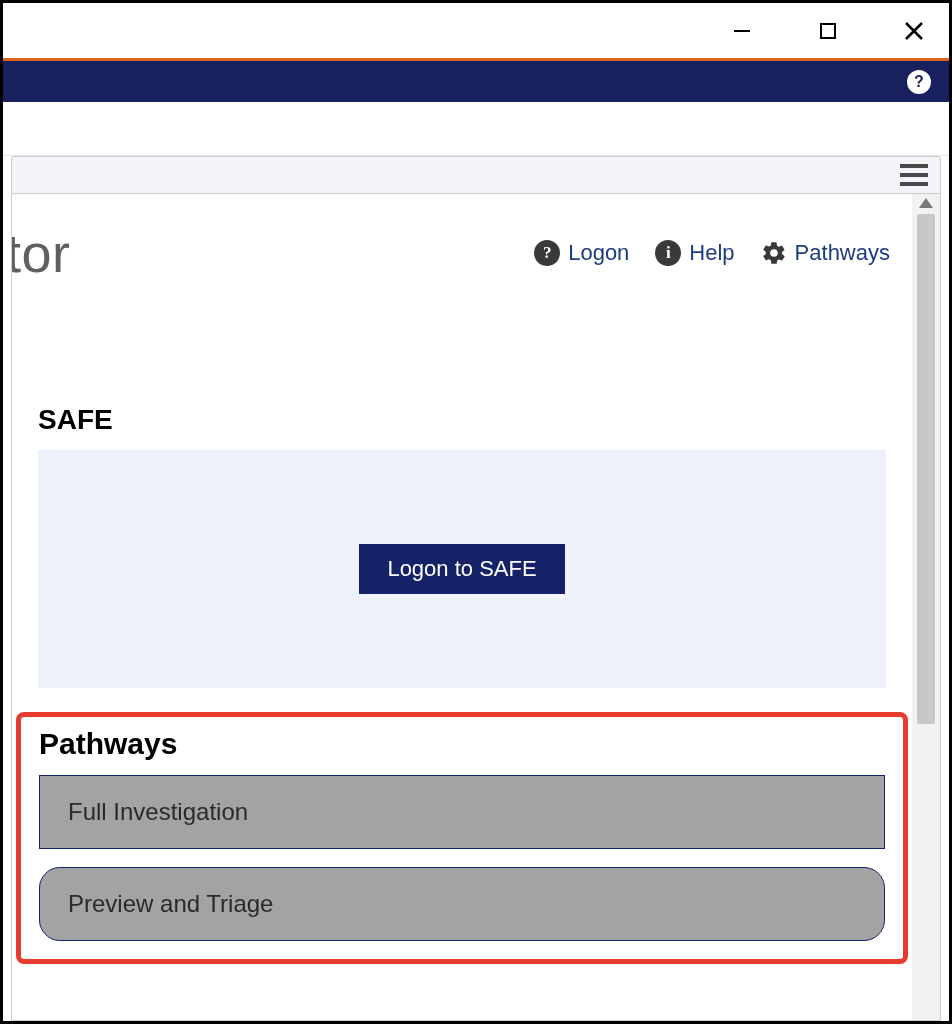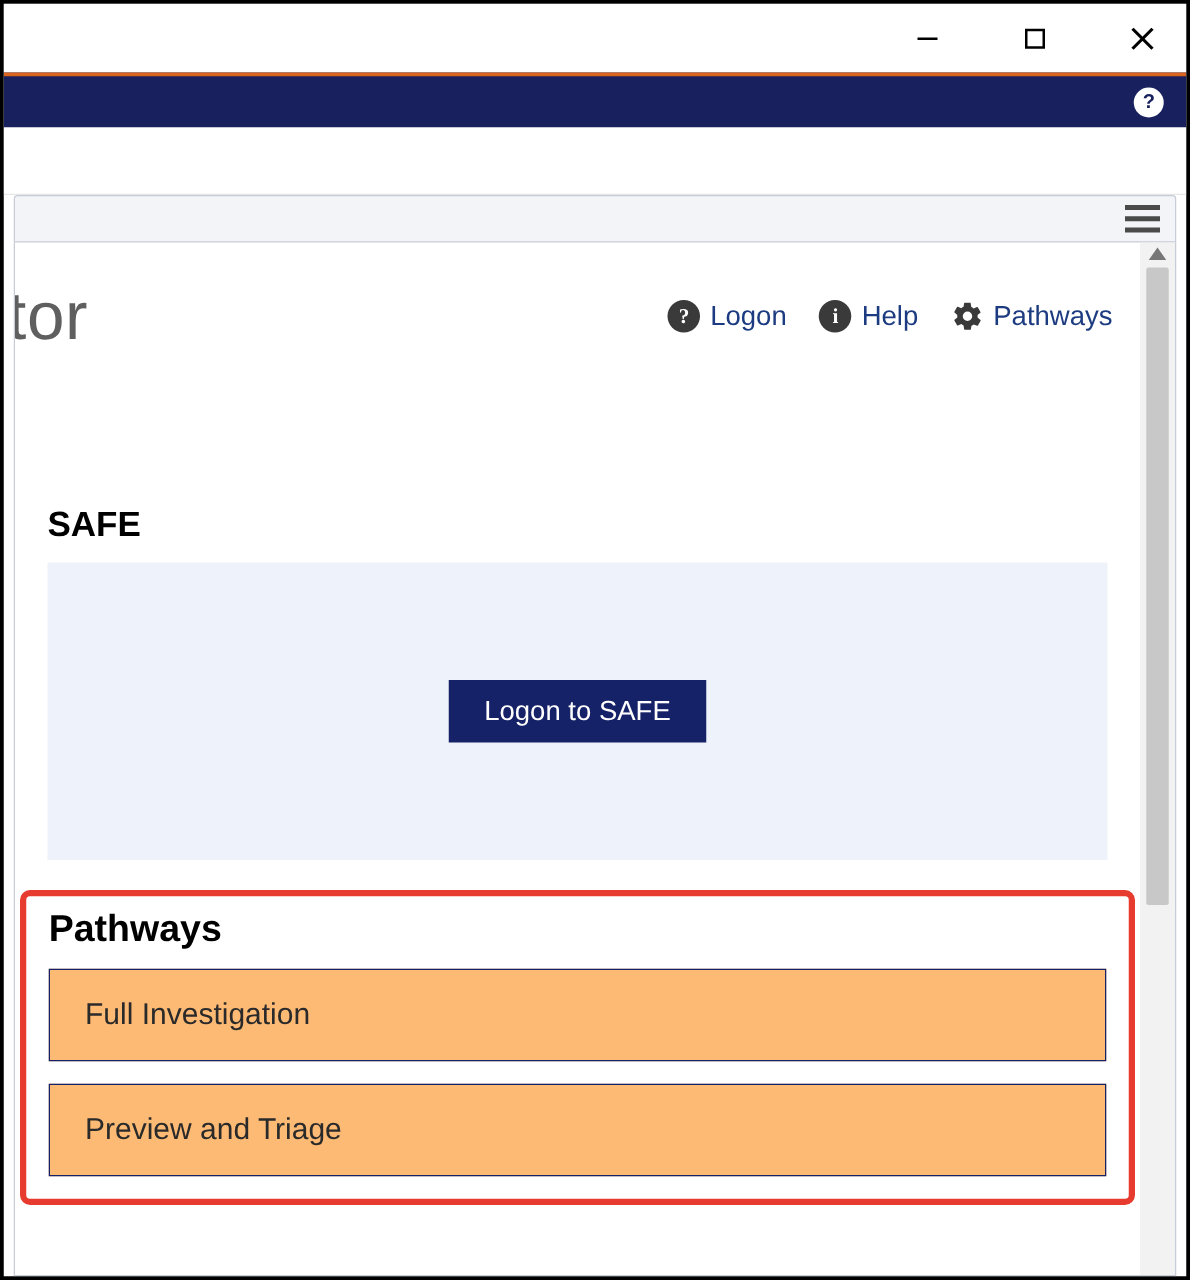--- a/index.html
+++ b/index.html
@@ -40,22 +40,22 @@
 
   
   .safe-section { padding: 90px 26px 0 26px; }
   .safe-heading { font-size: 28px; font-weight: 700; color: #000; margin-bottom: 14px; }
   .safe-panel { background: #eef2fa; height: 238px; display: flex; align-items: center; justify-content: center; }
   .logon-btn { background: #162267; color: #fff; border: none; padding: 12px 28px; font-size: 22px; cursor: pointer; }
 
   
   .pathways-section { margin: 24px 4px 0 4px; border: 5px solid #e63b2e; border-radius: 8px; padding: 10px 18px 18px 18px; }
   .pathways-heading { font-size: 30px; font-weight: 700; color: #000; margin-bottom: 14px; }
-  .pathway-item { border: 1px solid #162267; padding: 22px 28px; font-size: 24px; color: #2a2a2a; margin-bottom: 18px; cursor: pointer; background: #fdba74; }
-  .pathway-item:last-child { margin-bottom: 0; }
+  .pathway-item { border: 1px solid #162267; padding: 22px 28px; font-size: 24px; color: #2a2a2a; margin-bottom: 18px; cursor: pointer; background: #a3a3a3; }
+  .pathway-item:last-child { margin-bottom: 0; border-radius: 21px; }
 
 </style>
 </head>
 <body>
 
 <div class="window">
 
   <div class="titlebar">
     <div class="win-ctrl">
       <svg width="20" height="20">

